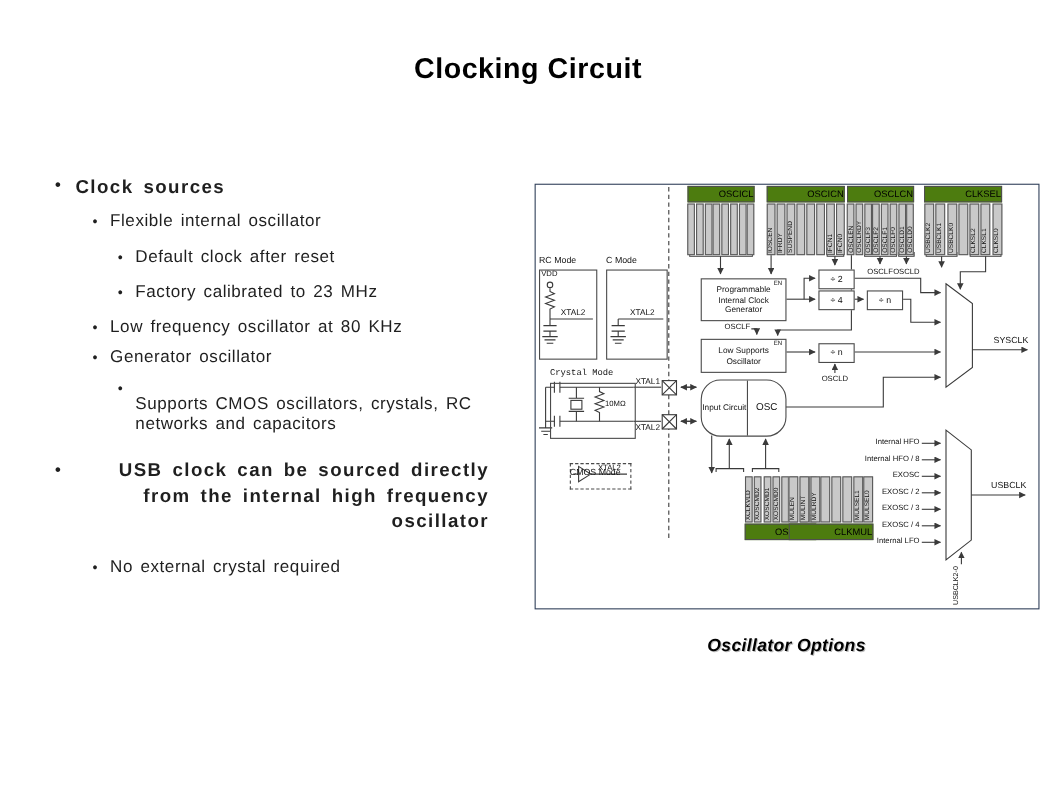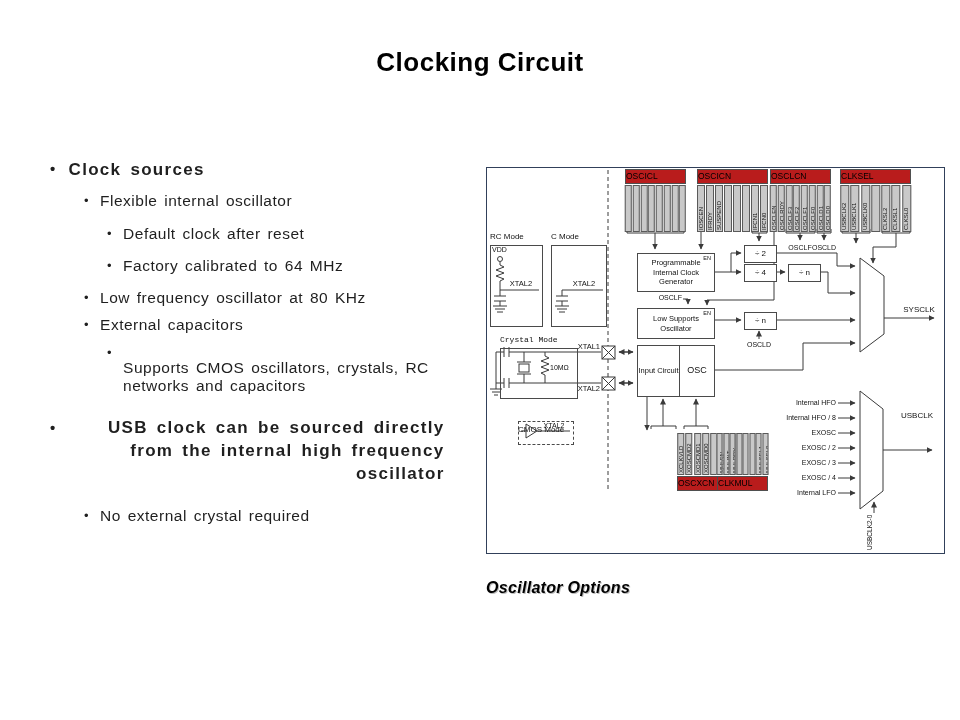--- a/index.html
+++ b/index.html
@@ -8,38 +8,38 @@
   svg.wires{position:absolute;left:0;top:0;z-index:1;}
   
   .title{position:absolute;left:0;top:47px;width:960px;text-align:center;
          font-size:26px;font-weight:bold;letter-spacing:.5px;color:#000;}
   .bullet-line{position:absolute;display:flex;align-items:flex-start;color:#1f1f1f;}
   .bl1{font-size:17px;font-weight:bold;letter-spacing:1.3px;word-spacing:3px;}
   .bl2,.bl3{font-size:15.5px;letter-spacing:.5px;word-spacing:2px;}
   .dot{flex:0 0 auto;margin-right:12px;}
   .bl1 .dot{font-size:15px;}
   .bl2 .dot,.bl3 .dot{font-size:13px;margin-right:11px;position:relative;top:1px;}
-  .caption{position:absolute;left:486px;top:579px;width:458px;
+  .caption{position:absolute;left:486px;top:579px;width:458px;text-align:center;
            font-size:16px;font-weight:bold;font-style:italic;color:#000;
            text-shadow:1px 1px 0 #bdbdbd;letter-spacing:.3px;}
   
   .frame{position:absolute;left:486px;top:167px;width:457px;height:385px;
          border:1px solid #31405a;background:transparent;z-index:0;}
   .box{position:absolute;border:1px solid #4a4a4a;background:#fff;z-index:2;
        display:flex;align-items:center;justify-content:center;text-align:center;
        font-size:7.5px;line-height:1.25;color:#111;}
   .dashedbox{border:1px dashed #4a4a4a;}
   .en{position:absolute;top:1px;right:3px;font-size:5.5px;color:#111;}
   .divbox{font-size:8px;}
   .lbl{position:absolute;color:#111;z-index:3;line-height:1.1;}
   .modelbl{font-size:8px;text-align:left;}
   
   .reg{position:absolute;z-index:2;}
-  .reg-title{background:#b91c1c;border:1px solid #4f4f4f;font-size:8.5px;
-             text-align:left;color:#000;line-height:13px;height:13px;}
+  .reg-title{background:#4d7c0f;border:1px solid #4f4f4f;font-size:8.5px;
+             text-align:right;color:#000;line-height:13px;height:13px;}
   .reg-bits{display:flex;gap:1px;margin-top:1px;}
   .reg.bottom .reg-bits{margin-top:0;margin-bottom:1px;}
   .bit{flex:1 1 0;background:#c9c9c9;border:1px solid #5a5a5a;overflow:hidden;
        writing-mode:vertical-rl;transform:rotate(180deg);font-size:6px;
        color:#111;padding:1px 0;min-width:0;}
   .reg-bits.h45 .bit{height:43px;}
   .reg-bits.h40 .bit{height:38px;}
   .vtext{writing-mode:vertical-rl;transform:rotate(180deg);font-size:6.5px;}
 </style>
 </head>
@@ -56,29 +56,29 @@
   <div class="bullet-line bl2" style="left:84px;top:192px;">
     <span class="dot">•</span>
     <span>Flexible internal oscillator</span>
   </div>
   <div class="bullet-line bl3" style="left:107px;top:225px;">
     <span class="dot">•</span>
     <span>Default clock after reset</span>
   </div>
   <div class="bullet-line bl3" style="left:107px;top:257px;">
     <span class="dot">•</span>
-    <span>Factory calibrated to 64 MHz</span>
+    <span>Factory calibrated to 23 MHz</span>
   </div>
   <div class="bullet-line bl2" style="left:84px;top:289px;">
     <span class="dot">•</span>
     <span>Low frequency oscillator at 80 KHz</span>
   </div>
   <div class="bullet-line bl2" style="left:84px;top:316px;">
     <span class="dot">•</span>
-    <span>External capacitors</span>
+    <span>Generator oscillator</span>
   </div>
   <div class="bullet-line bl3" style="left:107px;top:343px;width:368px;line-height:17.5px;">
     <span class="dot">•</span>
     <span style="width:348px;margin-top:16px;">Supports CMOS oscillators, crystals, RC networks and capacitors</span>
   </div>
   <div class="bullet-line bl1" style="left:50px;top:416px;width:400px;line-height:23px;">
     <span class="dot">•</span>
     <span style="width:376px;text-align:right;">USB clock can be sourced directly from the internal high frequency oscillator</span>
   </div>
   <div class="bullet-line bl2" style="left:84px;top:507px;">
@@ -243,21 +243,21 @@
         <span class="bit">XOSCMD2</span>
         <span class="bit">XOSCMD1</span>
         <span class="bit">XOSCMD0</span>
         <span class="bit"></span>
         <span class="bit">XFCN2</span>
         <span class="bit">XFCN1</span>
         <span class="bit">XFCN0</span>
       </div>
     <div class="reg-title">OSCXCN</div>
   </div>
-  <div class="reg bottom" style="left:717px;top:433px;width:51px;">
+  <div class="reg bottom" style="left:717px;top:433px;width:77px;">
     <div class="reg-bits h40">
         <span class="bit">MULEN</span>
         <span class="bit">MULINT</span>
         <span class="bit">MULRDY</span>
         <span class="bit"></span>
         <span class="bit"></span>
         <span class="bit"></span>
         <span class="bit">MULSEL1</span>
         <span class="bit">MULSEL0</span>
       </div>
@@ -265,21 +265,21 @@
   </div>
 
   <div class="box" style="left:637px;top:253px;width:76px;height:37px;">
     <span class="en">EN</span>
     <span style="padding:0 3px;">Programmable Internal Clock Generator</span>
   </div>
   <div class="box" style="left:637px;top:308px;width:76px;height:29px;">
     <span class="en">EN</span>
     <span style="padding:0 6px;">Low Supports Oscillator</span>
   </div>
-  <div class="box" style="left:637px;top:345px;width:76px;height:50px;padding:0;">
+  <div class="box" style="left:637px;top:345px;width:76px;height:50px;padding:0;border-radius:18px;">
     <span style="width:41px;height:100%;display:flex;align-items:center;justify-content:center;border-right:1px solid #4a4a4a;">Input Circuit</span>
     <span style="flex:1;font-size:9px;">OSC</span>
   </div>
   <div class="box divbox" style="left:744px;top:245px;width:31px;height:16px;">
     <span>÷ 2</span>
   </div>
   <div class="box divbox" style="left:744px;top:264px;width:31px;height:16px;">
     <span>÷ 4</span>
   </div>
   <div class="box divbox" style="left:788px;top:264px;width:31px;height:16px;">
@@ -307,21 +307,21 @@
   <div class="lbl" style="left:539px;top:422px;width:30px;text-align:center;font-size:7px;">XTAL2</div>
 
   <div class="lbl" style="left:564px;top:343px;width:36px;text-align:right;font-size:7.5px;">XTAL1</div>
   <div class="lbl" style="left:564px;top:385px;width:36px;text-align:right;font-size:7.5px;">XTAL2</div>
 
   <div class="lbl" style="left:782px;top:244px;width:36px;text-align:center;font-size:7px;">OSCLF</div>
   <div class="lbl" style="left:806px;top:244px;width:36px;text-align:center;font-size:7px;">OSCLD</div>
   <div class="lbl" style="left:644px;top:294px;width:38px;text-align:right;font-size:7px;">OSCLF</div>
   <div class="lbl" style="left:741px;top:341px;width:36px;text-align:center;font-size:7px;">OSCLD</div>
   <div class="lbl" style="left:898px;top:306px;width:42px;text-align:center;font-size:8px;">SYSCLK</div>
-  <div class="lbl" style="left:896px;top:412px;width:42px;text-align:center;font-size:8px;">USBCLK</div>
+  <div class="lbl" style="left:896px;top:438px;width:42px;text-align:center;font-size:8px;">USBCLK</div>
   <div class="lbl vtext" style="left:866px;top:512px;height:38px;">USBCLK2-0</div>
 
   <div class="lbl" style="left:740px;top:399px;width:96px;text-align:right;font-size:7px;">Internal HFO</div>
   <div class="lbl" style="left:740px;top:414px;width:96px;text-align:right;font-size:7px;">Internal HFO / 8</div>
   <div class="lbl" style="left:740px;top:429px;width:96px;text-align:right;font-size:7px;">EXOSC</div>
   <div class="lbl" style="left:740px;top:444px;width:96px;text-align:right;font-size:7px;">EXOSC / 2</div>
   <div class="lbl" style="left:740px;top:459px;width:96px;text-align:right;font-size:7px;">EXOSC / 3</div>
   <div class="lbl" style="left:740px;top:474px;width:96px;text-align:right;font-size:7px;">EXOSC / 4</div>
   <div class="lbl" style="left:740px;top:489px;width:96px;text-align:right;font-size:7px;">Internal LFO</div>
 

